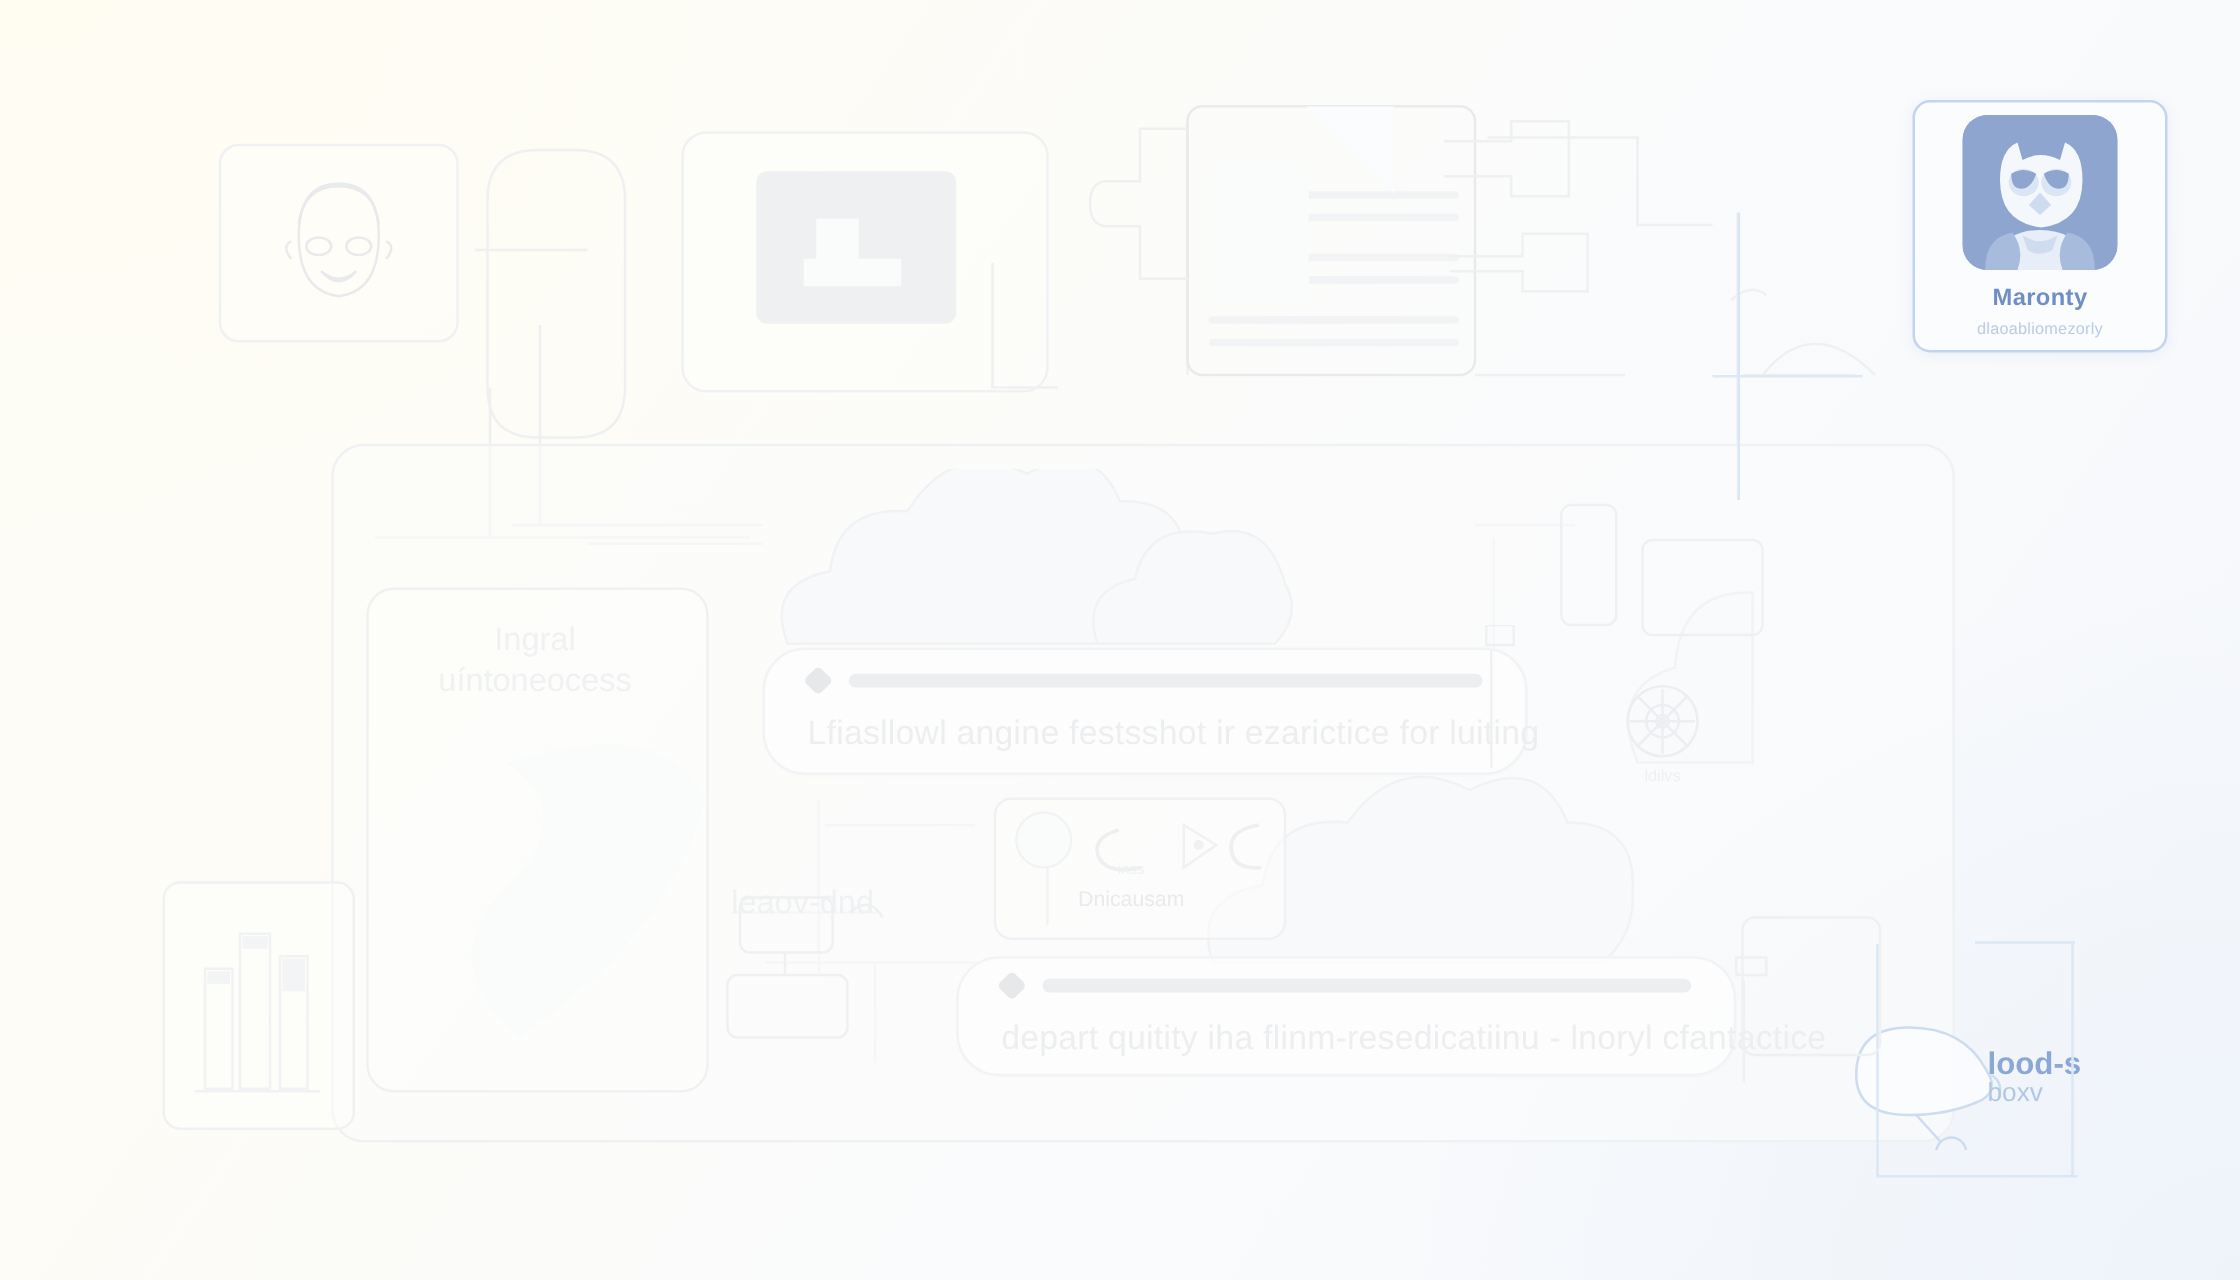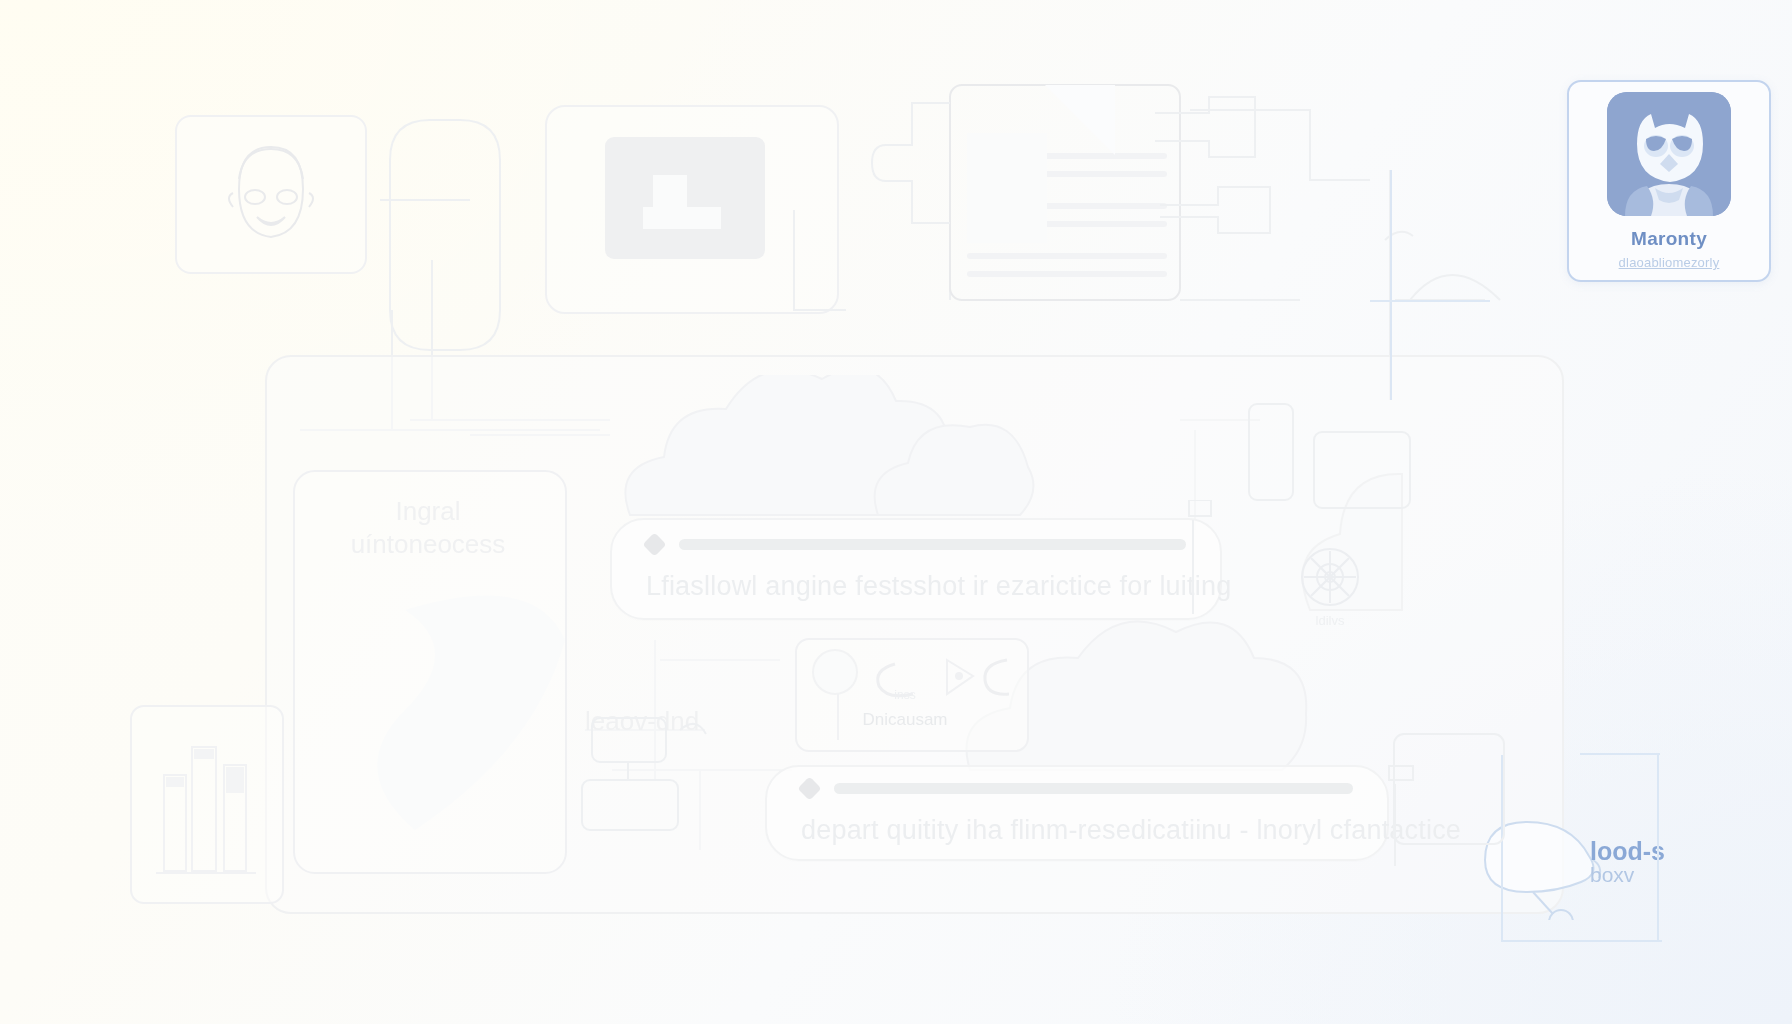--- a/index.html
+++ b/index.html
@@ -42,21 +42,21 @@
 
   
   .mascot-card{
     border:2px solid #c3d4ee;border-radius:14px;background:#fbfcfe;
     box-shadow:0 2px 10px rgba(120,150,200,.10);
     display:flex;flex-direction:column;align-items:center;justify-content:center;
   }
   .mascot-img{width:124px;height:124px;border-radius:20px;background:#8ea5cf;
     display:flex;align-items:center;justify-content:center;overflow:hidden;}
   .mascot-title{margin-top:12px;color:#6f8fc4;font-size:19px;font-weight:700;letter-spacing:.3px;}
-  .mascot-sub{margin-top:5px;color:#b9cce6;font-size:13px;letter-spacing:.2px;text-decoration:underline;}
+  .mascot-sub{margin-top:5px;color:#b9cce6;font-size:13px;letter-spacing:.2px;}
 
   .blue-label-main{color:#8aa8d6;font-size:25px;font-weight:700;line-height:1.05;}
   .blue-label-sub{color:#b2c7e4;font-size:21px;line-height:1.05;}
   .line-v-blue{background:#dbe6f4;width:2px;}
   .line-h-blue{background:#dde8f5;height:2px;}
 </style>
 </head>
 <body>
 
 <div class="stage">
@@ -253,21 +253,21 @@
     <path d="M4 0 v186 h160" fill="none" stroke="#dbe7f5" stroke-width="2"></path>
     <path d="M160 0 v186" fill="none" stroke="#dbe7f5" stroke-width="2"></path>
   </svg>
   <svg class="abs" style="left:1490px;top:740px;" width="180" height="30">
     <path d="M90 14 h80" stroke="#dbe7f5" stroke-width="2" fill="none"></path>
   </svg>
   <svg class="abs" style="left:1390px;top:730px;" width="140" height="120">
     <rect x="4" y="4" width="110" height="110" rx="10" class="ghost-soft"></rect>
   </svg>
 
-  <div class="abs mascot-card" style="left:1567px;top:80px;width:200px;height:198px;">
+  <div class="abs mascot-card" style="left:1530px;top:80px;width:200px;height:198px;">
     <div class="mascot-img">
       <svg width="124" height="124" viewBox="0 0 124 124">
         <rect width="124" height="124" rx="18" fill="#8ea5cf"></rect>
 
         <path d="M26 124 q2 -32 36 -32 q34 0 36 32 z" fill="#e8eef8"></path>
         <path d="M18 124 q0 -26 22 -30 q10 14 4 30 z" fill="#a7bbdd"></path>
         <path d="M106 124 q0 -26 -22 -30 q-10 14 -4 30 z" fill="#a7bbdd"></path>
 
         <path d="M30 52 q0 -24 14 -30 l4 14 q14 -8 30 0 l4 -14 q14 6 14 30 q0 34 -33 38 q-33 -4 -33 -38 z" fill="#f4f8fd"></path>
 

